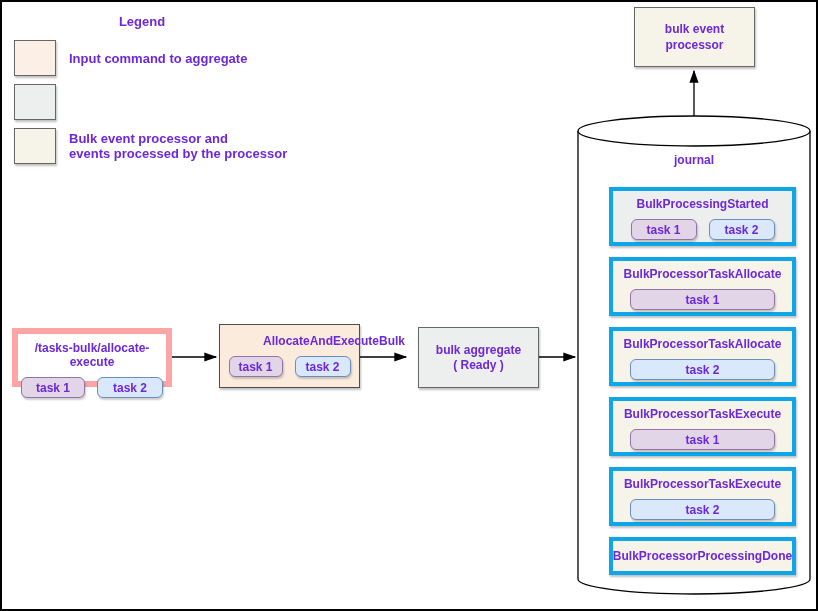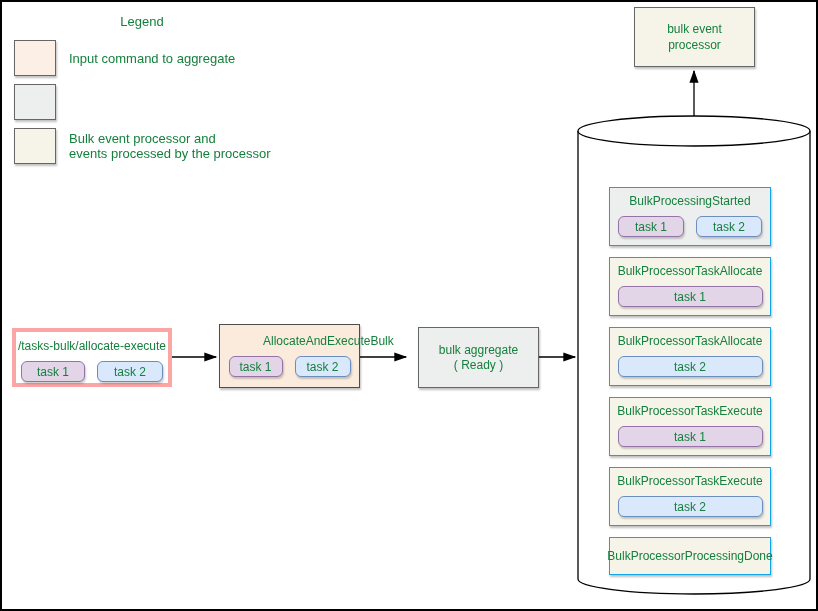--- a/index.html
+++ b/index.html
@@ -1,19 +1,19 @@
 <!DOCTYPE html>
 <html><head>
 <meta charset="utf-8">
 <style>
   html,body{margin:0;padding:0;background:#fff;}
   .canvas{
     position:relative;width:818px;height:611px;box-sizing:border-box;
     border:2px solid #000;background:#fff;overflow:hidden;
-    font-family:"Liberation Sans",sans-serif;color:#15803d;
+    font-family:"Liberation Sans",sans-serif;color:#6d28d9;font-weight:bold;
   }
   .wires{position:absolute;left:0;top:0;}
   .abs{position:absolute;}
   .multiline{white-space:pre-line;}
 
   
   .legend-title{left:90px;top:12px;width:100px;text-align:center;font-size:13px;}
   .swatch{left:12px;width:42px;height:36px;border:1px solid #666;
           box-shadow:1px 2px 2px rgba(0,0,0,0.25);box-sizing:border-box;}
   .sw1{top:38px;background:#FCEFE6;}
@@ -22,41 +22,41 @@
   .legend-label{left:67px;width:260px;height:36px;display:flex;align-items:center;
                 font-size:13px;line-height:15px;}
   .ll1{top:38px;}.ll2{top:82px;}.ll3{top:126px;}
 
   
   .dbox{box-sizing:border-box;font-size:12px;}
   .shadowed{box-shadow:1px 2px 2px rgba(0,0,0,0.25);}
   .dbox .title{text-align:center;line-height:14px;}
 
   
-  .input-box{left:10px;top:326px;width:160px;height:59px;background:#fff;border:4px solid #fca5a5;}
+  .input-box{left:10px;top:326px;width:160px;height:59px;background:#fff;border:6px solid #fca5a5;}
   .input-box .title{margin-top:7px;}
   .command-box{left:217px;top:322px;width:141px;height:64px;background:#FBEBDD;border:1px solid #4d4d4d;}
   .command-box .title{margin-top:9px;padding-left:43px;}
   .aggregate-box{left:416px;top:325px;width:121px;height:61px;background:#EDEFEE;border:1px solid #666;
                  display:flex;align-items:center;justify-content:center;text-align:center;line-height:15px;}
   .processor-box{left:632px;top:5px;width:121px;height:60px;background:#F6F4E9;border:1px solid #666;
                  display:flex;align-items:center;justify-content:center;text-align:center;line-height:16px;}
 
   
   .pill-row{display:flex;justify-content:center;gap:12px;margin-top:8px;}
   .pill{height:21px;border-radius:6px;box-sizing:border-box;display:flex;align-items:center;
         justify-content:center;font-size:12px;box-shadow:1px 2px 2px rgba(0,0,0,0.2);}
   .pill.purple{background:#E1D5E7;border:1px solid #9673A6;}
   .pill.blue{background:#DAE8FC;border:1px solid #6C8EBF;}
   .pill.w64{width:64px;}.pill.w66{width:66px;}.pill.w54{width:54px;}.pill.w56{width:56px;}
   .pill.full{width:145px;margin:8px auto 0 auto;}
 
   
   .journal-label{left:576px;top:151px;width:232px;text-align:center;font-size:12px;}
-  .event{left:607px;width:162px;border:1px solid #0ea5e9;box-sizing:border-box;font-size:12px;
+  .event{left:607px;width:187px;border:4px solid #0ea5e9;box-sizing:border-box;font-size:12px;
          box-shadow:1px 2px 2px rgba(0,0,0,0.25);}
   .event .title{text-align:center;margin-top:6px;line-height:14px;}
   .event.gray{background:#EDEFEE;}
   .event.cream{background:#F6F4E9;}
   .e1{top:185px;height:59px;}
   .e2{top:255px;height:59px;}
   .e3{top:325px;height:59px;}
   .e4{top:395px;height:59px;}
   .e5{top:465px;height:59px;}
   .e6{top:535px;height:38px;display:flex;align-items:center;justify-content:center;}
@@ -117,20 +117,21 @@
       <div class="pill purple w54">task 1</div>
       <div class="pill blue w56">task 2</div>
     </div>
   </div>
 
   <div class="abs dbox aggregate-box shadowed">
     <span class="multiline">bulk aggregate
 ( Ready )</span>
   </div>
 
+  <div class="abs journal-label">journal</div>
 
   <div class="abs event gray e1">
     <div class="title">BulkProcessingStarted</div>
     <div class="pill-row">
       <div class="pill purple w66">task 1</div>
       <div class="pill blue w66">task 2</div>
     </div>
   </div>
 
   <div class="abs event cream e2">

